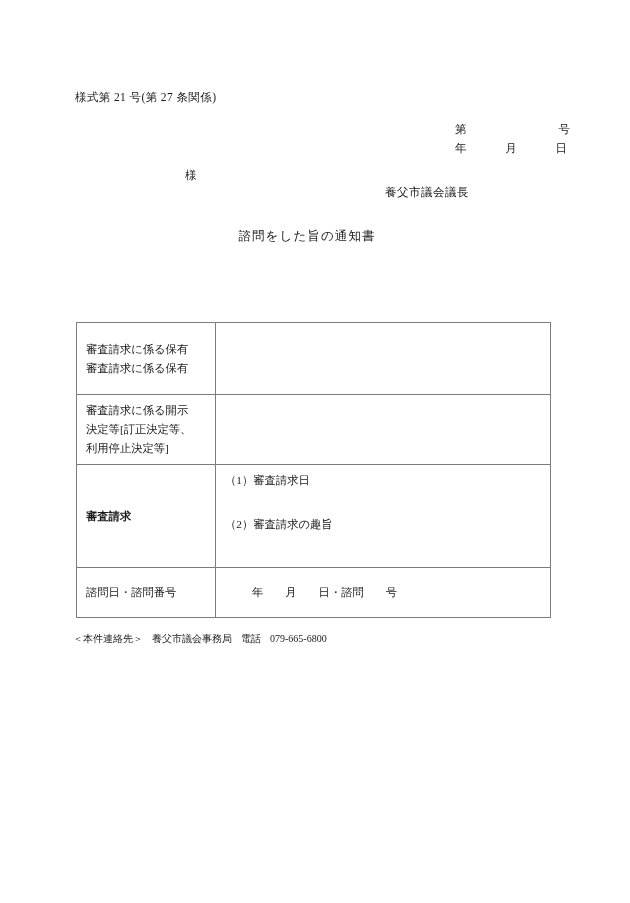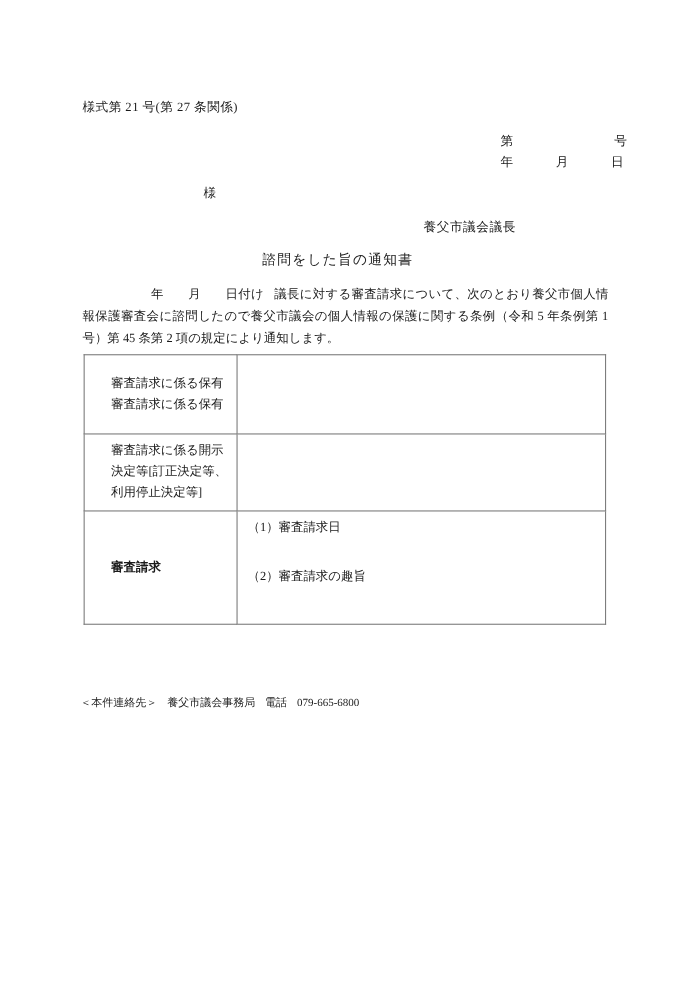--- a/index.html
+++ b/index.html
@@ -56,21 +56,21 @@
     position: absolute;
     left: 185px;
     top: 168px;
     font-size: 11.5px;
     white-space: nowrap;
   }
 
   .issuer {
     position: absolute;
     left: 385px;
-    top: 199px;
+    top: 185px;
     font-size: 11.5px;
     letter-spacing: 0.5px;
     white-space: nowrap;
     font-family: Liberation Mono, monospace;
   }
 
   .doc-title {
     position: absolute;
     left: 0;
     right: 16px;
@@ -121,21 +121,20 @@
   }
   .form-table td.label-cell {
     width: 129px;
     padding: 6px 0 6px 9px;
   }
   .form-table td.value-cell {
     padding: 6px 0 6px 9px;
   }
   .label-cell .lbl-line {
     white-space: nowrap;
-    margin-left: 15px;
   }
 
   .row-h1 { height: 72px; }
   .row-h2 { height: 57px; }
   .row-h3 { height: 103px; }
   .row-h4 { height: 50px; }
 
   .row-h3 .value-cell {
     vertical-align: top;
     padding-top: 7px;
@@ -183,23 +182,20 @@
       <span>日</span>
     </div>
   </div>
 
   <div class="addressee">様</div>
 
   <div class="issuer">養父市議会議長</div>
 
   <div class="doc-title">諮問をした旨の通知書</div>
 
-  <div class="body-paragraph">
-    <span class="lead-indent"></span><span>年</span><span class="gapchar"></span><span>月</span><span class="gapchar"></span><span>日付け</span><span class="gapchar-sm"></span><span>議長に対する審査請求について、次のとおり養父市個人情報保護審査会に諮問したので養父市議会の個人情報の保護に関する条例（令和 5 年条例第 1 号）第 45 条第 2 項の規定により通知します。</span>
-  </div>
 
   <table class="form-table">
     <tbody>
       <tr class="row-h1">
         <td class="label-cell">
           <div class="lbl-line">審査請求に係る保有</div>
           <div class="lbl-line">審査請求に係る保有</div>
         </td>
         <td class="value-cell"></td>
       </tr>
@@ -216,20 +212,28 @@
       <tr class="row-h3">
         <td class="label-cell">
           <div class="lbl-line">審査請求</div>
         </td>
         <td class="value-cell">
           <div class="sub-item">（1）審査請求日</div>
           <div class="sub-item">（2）審査請求の趣旨</div>
         </td>
       </tr>
 
+      <tr class="row-h4">
+        <td class="label-cell">
+          <div class="lbl-line">諮問日・諮問番号</div>
+        </td>
+        <td class="value-cell">
+          <span class="inline-date"><span>年</span><span class="gapchar"></span><span>月</span><span class="gapchar"></span><span>日・諮問</span><span class="gapchar"></span><span>号</span></span>
+        </td>
+      </tr>
     </tbody>
   </table>
 
   <div class="contact-line">
     <span>＜本件連絡先＞</span><span class="gapchar-sm"></span><span>養父市議会事務局</span><span class="gapchar-sm"></span><span>電話</span><span class="gapchar-sm"></span><span>079-665-6800</span>
   </div>
 
 </div>
 
 </body></html>

